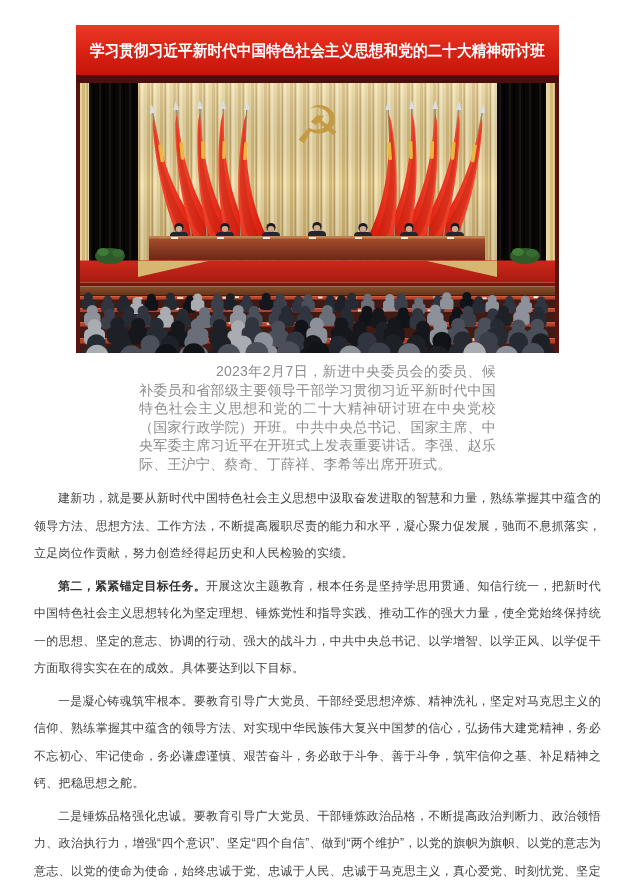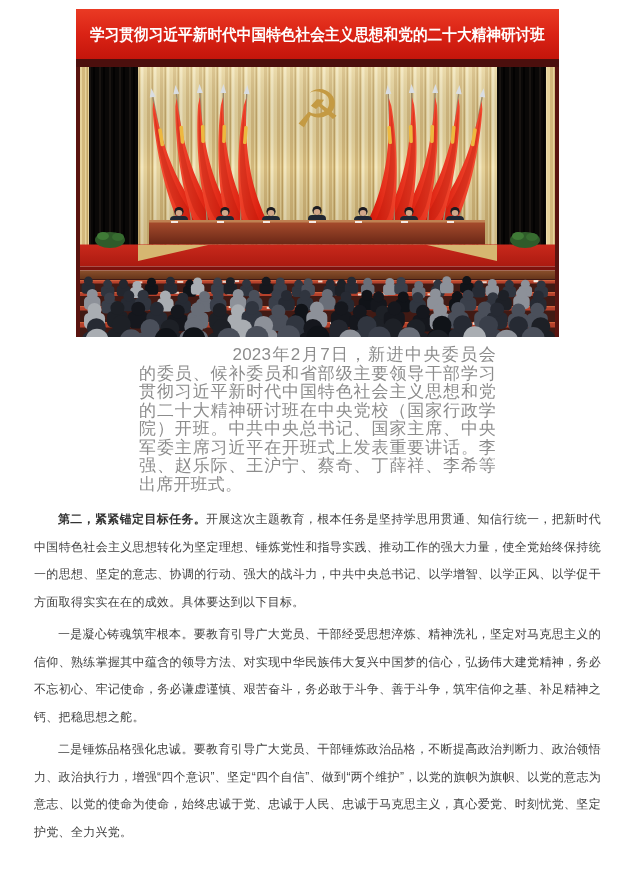--- a/index.html
+++ b/index.html
@@ -1,26 +1,26 @@
 <!DOCTYPE html>
 <html><head>
 <meta charset="utf-8">
 <style>
   * { box-sizing: border-box; margin: 0; padding: 0; }
   html, body { background: #ffffff; }
   body {
     width: 635px; height: 890px; margin: 0 auto; overflow: hidden;
     font-family: "Liberation Sans", "DejaVu Sans", sans-serif;
   }
-  .page { width: 635px; height: 630px; padding-top: 9px; background: #fff; }
+  .page { width: 635px; height: 630px; padding-top: 25px; background: #fff; }
   figure.photo { width: 483px; margin: 0 auto; }
   figure.photo svg { display: block; }
   figcaption.caption {
     margin: 9px 63px 0 63px;
-    font-size: 17px; line-height: 18.5px; color: #8c8c8c;
+    font-size: 14px; line-height: 18.5px; color: #8c8c8c;
     text-align: justify; text-indent: 5.5em; letter-spacing: 0.2px;
   }
   .article-body { margin-top: 12px; padding: 0 34px; }
   .article-body p {
     font-size: 12px; line-height: 27.5px; color: #3f3f3f;
     text-align: justify; text-indent: 2em; letter-spacing: 0.3px;
     margin: 0 0 5px 0;
   }
   .article-body p .lead { font-weight: bold; color: #333; margin-top: 20px; }
 </style>
@@ -458,19 +458,20 @@
             <rect x="439.8497328134873" y="334.2199476728775" width="34.5" height="27.599999999999998" rx="9.200000000000001" fill="#4a4f5a"></rect>
             <circle cx="457.0997328134873" cy="329.61994767287746" r="11.5" fill="#4a4f5a"></circle>
           </g>
       </g>
     </svg>
 
     <figcaption class="caption">2023年2月7日，新进中央委员会的委员、候补委员和省部级主要领导干部学习贯彻习近平新时代中国特色社会主义思想和党的二十大精神研讨班在中央党校（国家行政学院）开班。中共中央总书记、国家主席、中央军委主席习近平在开班式上发表重要讲话。李强、赵乐际、王沪宁、蔡奇、丁薛祥、李希等出席开班式。</figcaption>
   </figure>
 
   <div class="article-body">
+    <p><span class="lead"></span><span>建新功，就是要从新时代中国特色社会主义思想中汲取奋发进取的智慧和力量，熟练掌握其中蕴含的领导方法、思想方法、工作方法，不断提高履职尽责的能力和水平，凝心聚力促发展，驰而不息抓落实，立足岗位作贡献，努力创造经得起历史和人民检验的实绩。</span></p>
     <p><span class="lead">第二，紧紧锚定目标任务。</span><span>开展这次主题教育，根本任务是坚持学思用贯通、知信行统一，把新时代中国特色社会主义思想转化为坚定理想、锤炼党性和指导实践、推动工作的强大力量，使全党始终保持统一的思想、坚定的意志、协调的行动、强大的战斗力，中共中央总书记、以学增智、以学正风、以学促干方面取得实实在在的成效。具体要达到以下目标。</span></p>
     <p><span class="lead"></span><span>一是凝心铸魂筑牢根本。要教育引导广大党员、干部经受思想淬炼、精神洗礼，坚定对马克思主义的信仰、熟练掌握其中蕴含的领导方法、对实现中华民族伟大复兴中国梦的信心，弘扬伟大建党精神，务必不忘初心、牢记使命，务必谦虚谨慎、艰苦奋斗，务必敢于斗争、善于斗争，筑牢信仰之基、补足精神之钙、把稳思想之舵。</span></p>
     <p><span class="lead"></span><span>二是锤炼品格强化忠诚。要教育引导广大党员、干部锤炼政治品格，不断提高政治判断力、政治领悟力、政治执行力，增强“四个意识”、坚定“四个自信”、做到“两个维护”，以党的旗帜为旗帜、以党的意志为意志、以党的使命为使命，始终忠诚于党、忠诚于人民、忠诚于马克思主义，真心爱党、时刻忧党、坚定护党、全力兴党。</span></p>
 
   </div>
 
 </div>
 
 </body></html>

